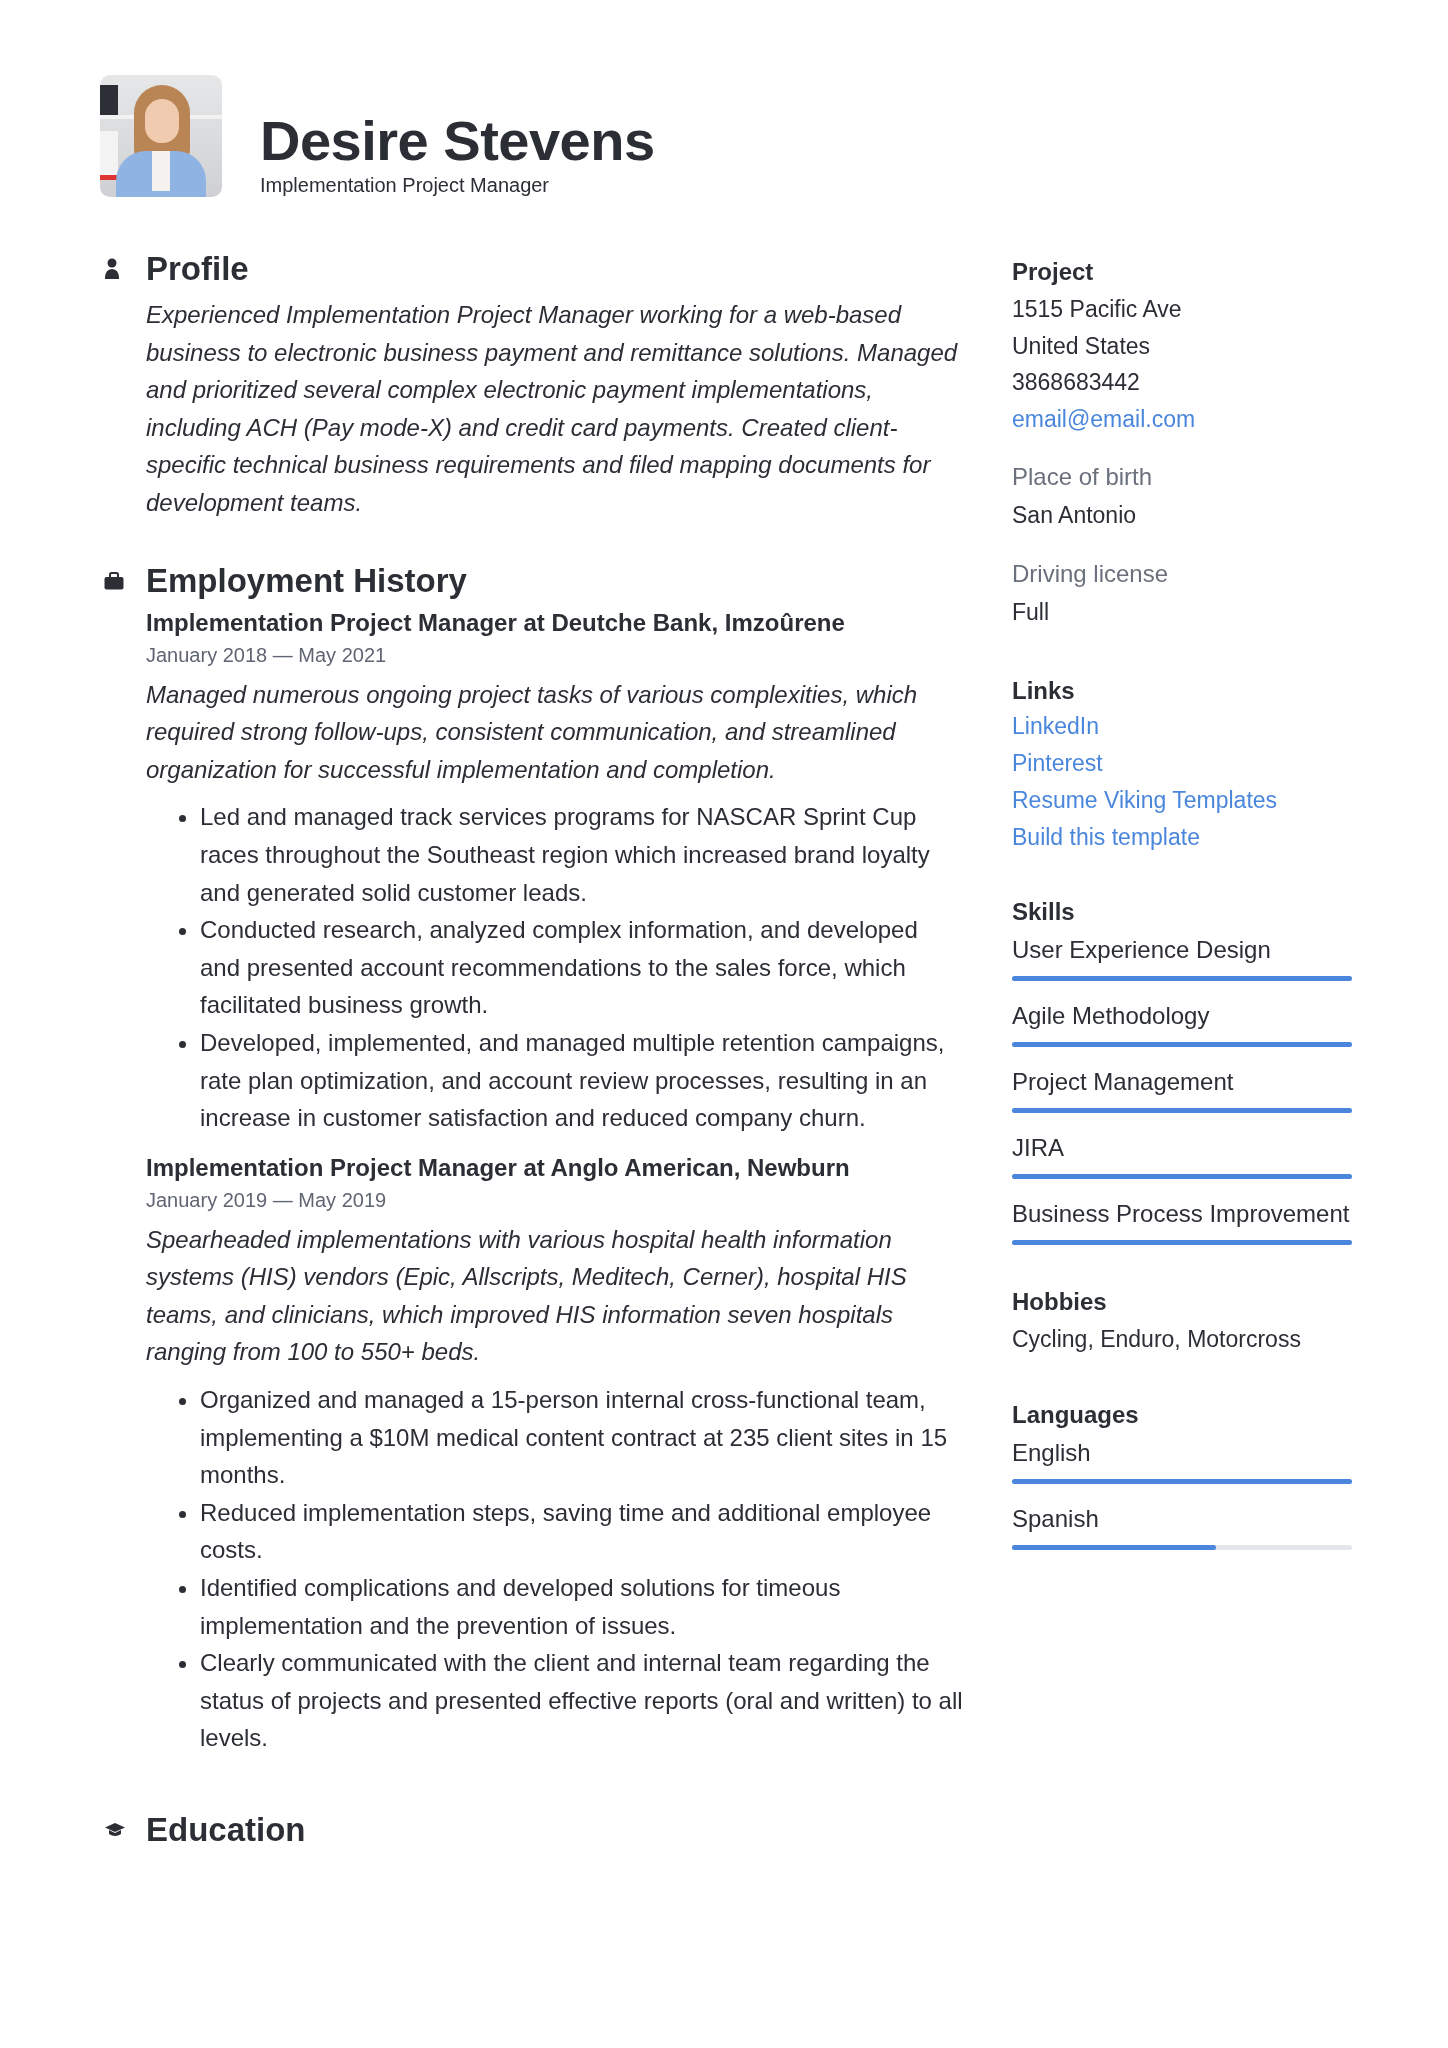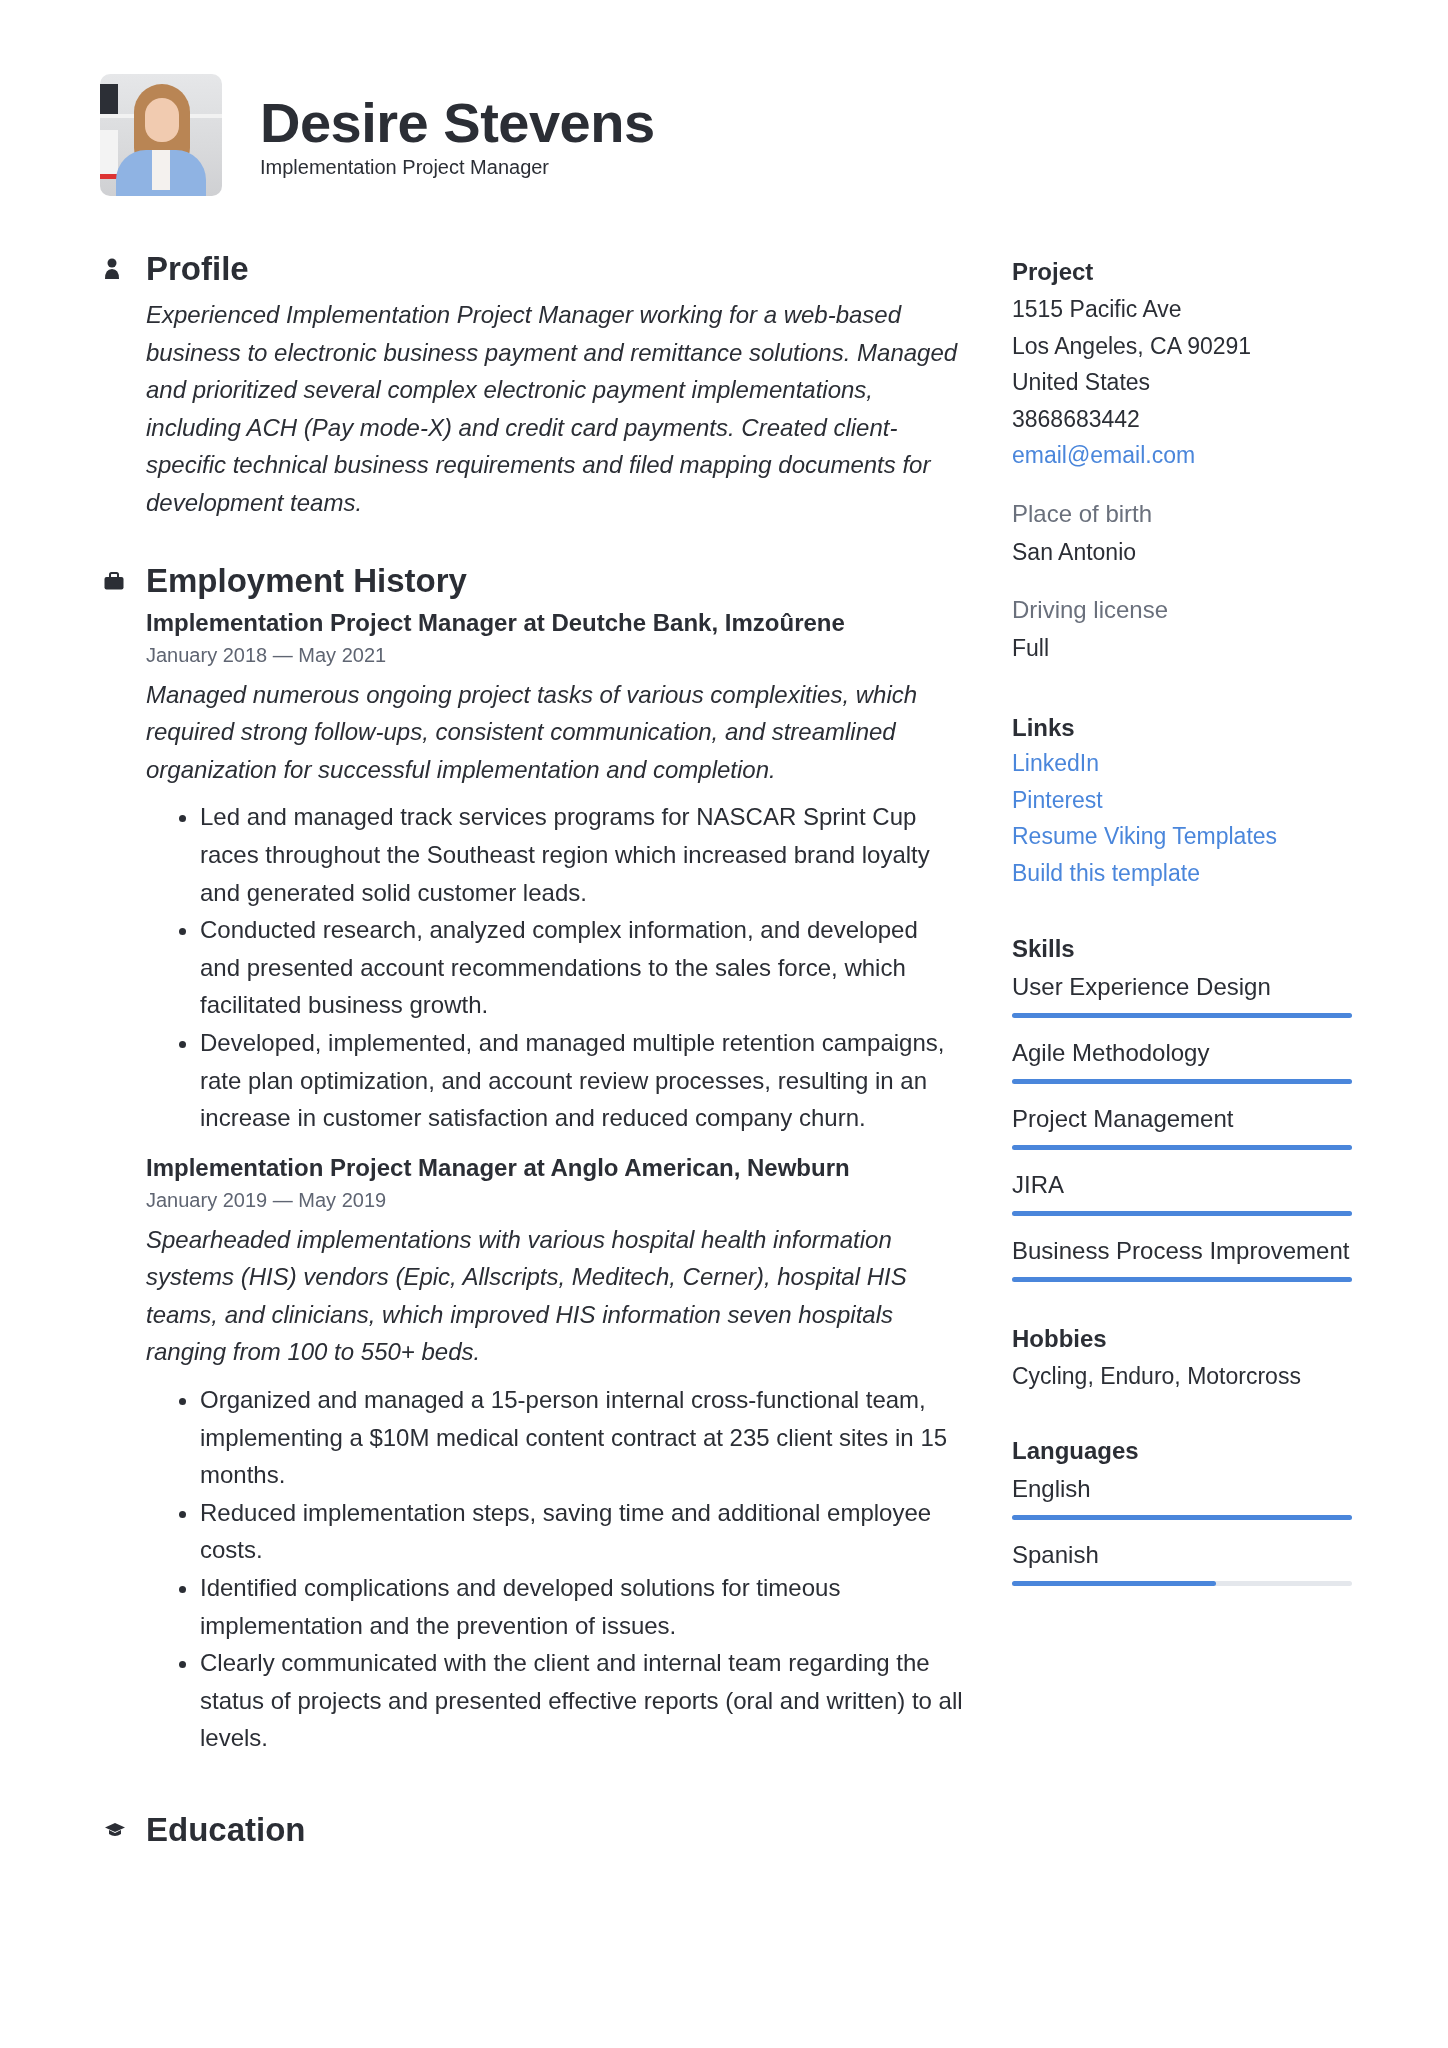--- a/index.html
+++ b/index.html
@@ -1,18 +1,18 @@
 <!DOCTYPE html>
 <html><head>
 <meta charset="utf-8">
 <style>
   html, body { margin:0; padding:0; background:#ffffff; }
   body { width:1448px; height:2048px; position:relative; overflow:hidden;
          font-family:"Liberation Sans", "DejaVu Sans", sans-serif; color:#2b2e35; }
-  .header { position:absolute; left:100px; top:73px; height:124px; display:flex; align-items:center; }
+  .header { position:absolute; left:100px; top:73px; height:124px; display:flex; align-items:flex-end; }
   .photo { width:122px; height:122px; border-radius:10px; overflow:hidden; position:relative;
            background:linear-gradient(180deg,#e6e7e9 0%, #d9dadc 60%, #cfd0d3 100%); }
   .photo .shelf { position:absolute; left:0; top:40px; width:122px; height:4px; background:#f2f2f2; }
   .photo .box { position:absolute; left:0; top:10px; width:18px; height:30px; background:#2c2f36; }
   .photo .binder { position:absolute; left:0; top:56px; width:18px; height:44px; background:#f3f3f3; border-bottom:5px solid #d33; }
   .photo .hair { position:absolute; left:34px; top:10px; width:56px; height:84px; border-radius:28px 28px 20px 20px; background:#b98554; }
   .photo .face { position:absolute; left:45px; top:24px; width:34px; height:44px; border-radius:17px 17px 16px 16px; background:#f1cbb0; }
   .photo .body { position:absolute; left:16px; top:76px; width:90px; height:60px; border-radius:30px 30px 0 0; background:#8fb3e3; }
   .photo .shirt { position:absolute; left:52px; top:76px; width:18px; height:40px; background:#f4f1ee; }
   .name-block { margin-left:38px; }
@@ -110,21 +110,20 @@
           <path d="M5 8 V12 Q11 16 17 12 V8 L11 11 Z" fill="#2b2e35"></path>
         </svg>
     </span>
     <h2>Education</h2>
   </div>
 </div>
 
 <div class="right">
   <div class="r-head">Project</div>
   <div class="r-line" style="margin-top:2px;">1515 Pacific Ave</div>
-  <div class="r-line">Los Angeles, CA 90291</div>
   <div class="r-line">United States</div>
   <div class="r-line">3868683442</div>
   <a class="link" href="#">email@email.com</a>
 
   <div class="r-label" style="margin-top:22px;">Place of birth</div>
   <div class="r-line" style="margin-top:2px;">San Antonio</div>
   <div class="r-label" style="margin-top:22px;">Driving license</div>
   <div class="r-line" style="margin-top:2px;">Full</div>
 
   <div class="r-head" style="margin-top:44px;">Links</div>

